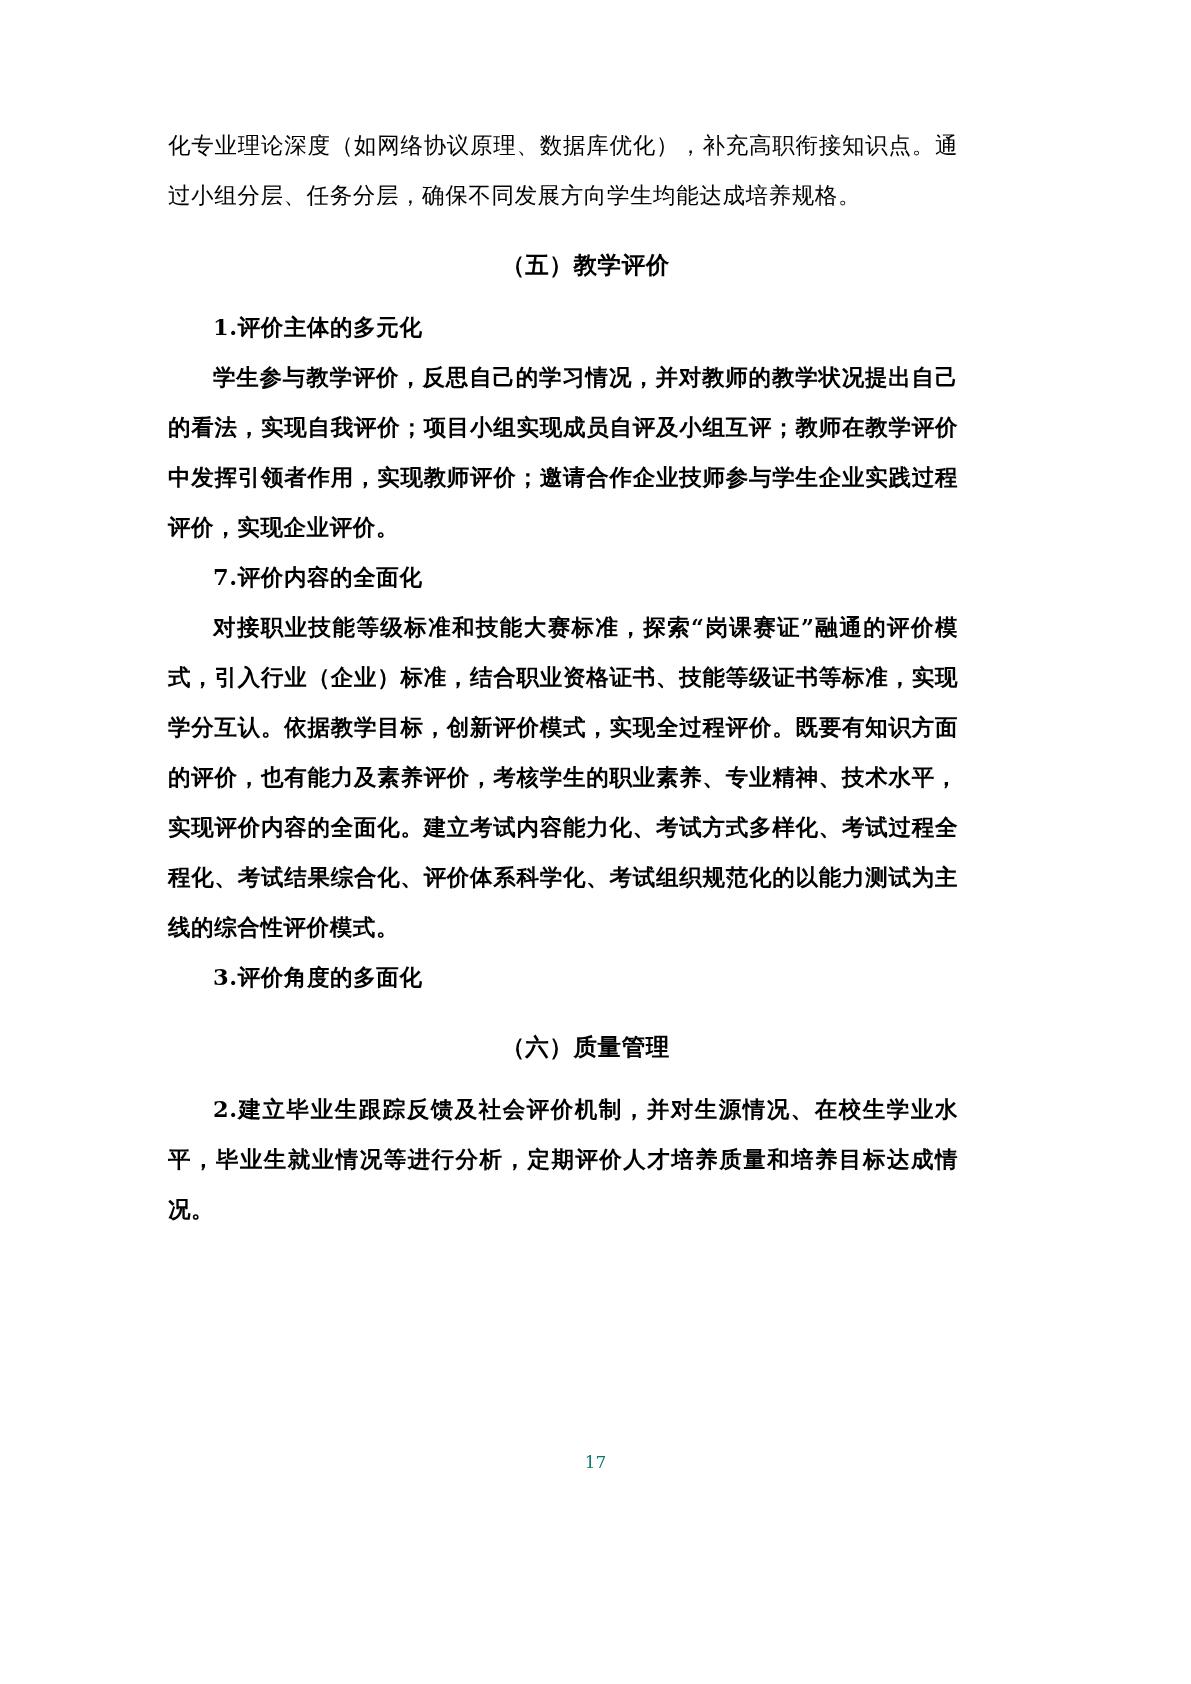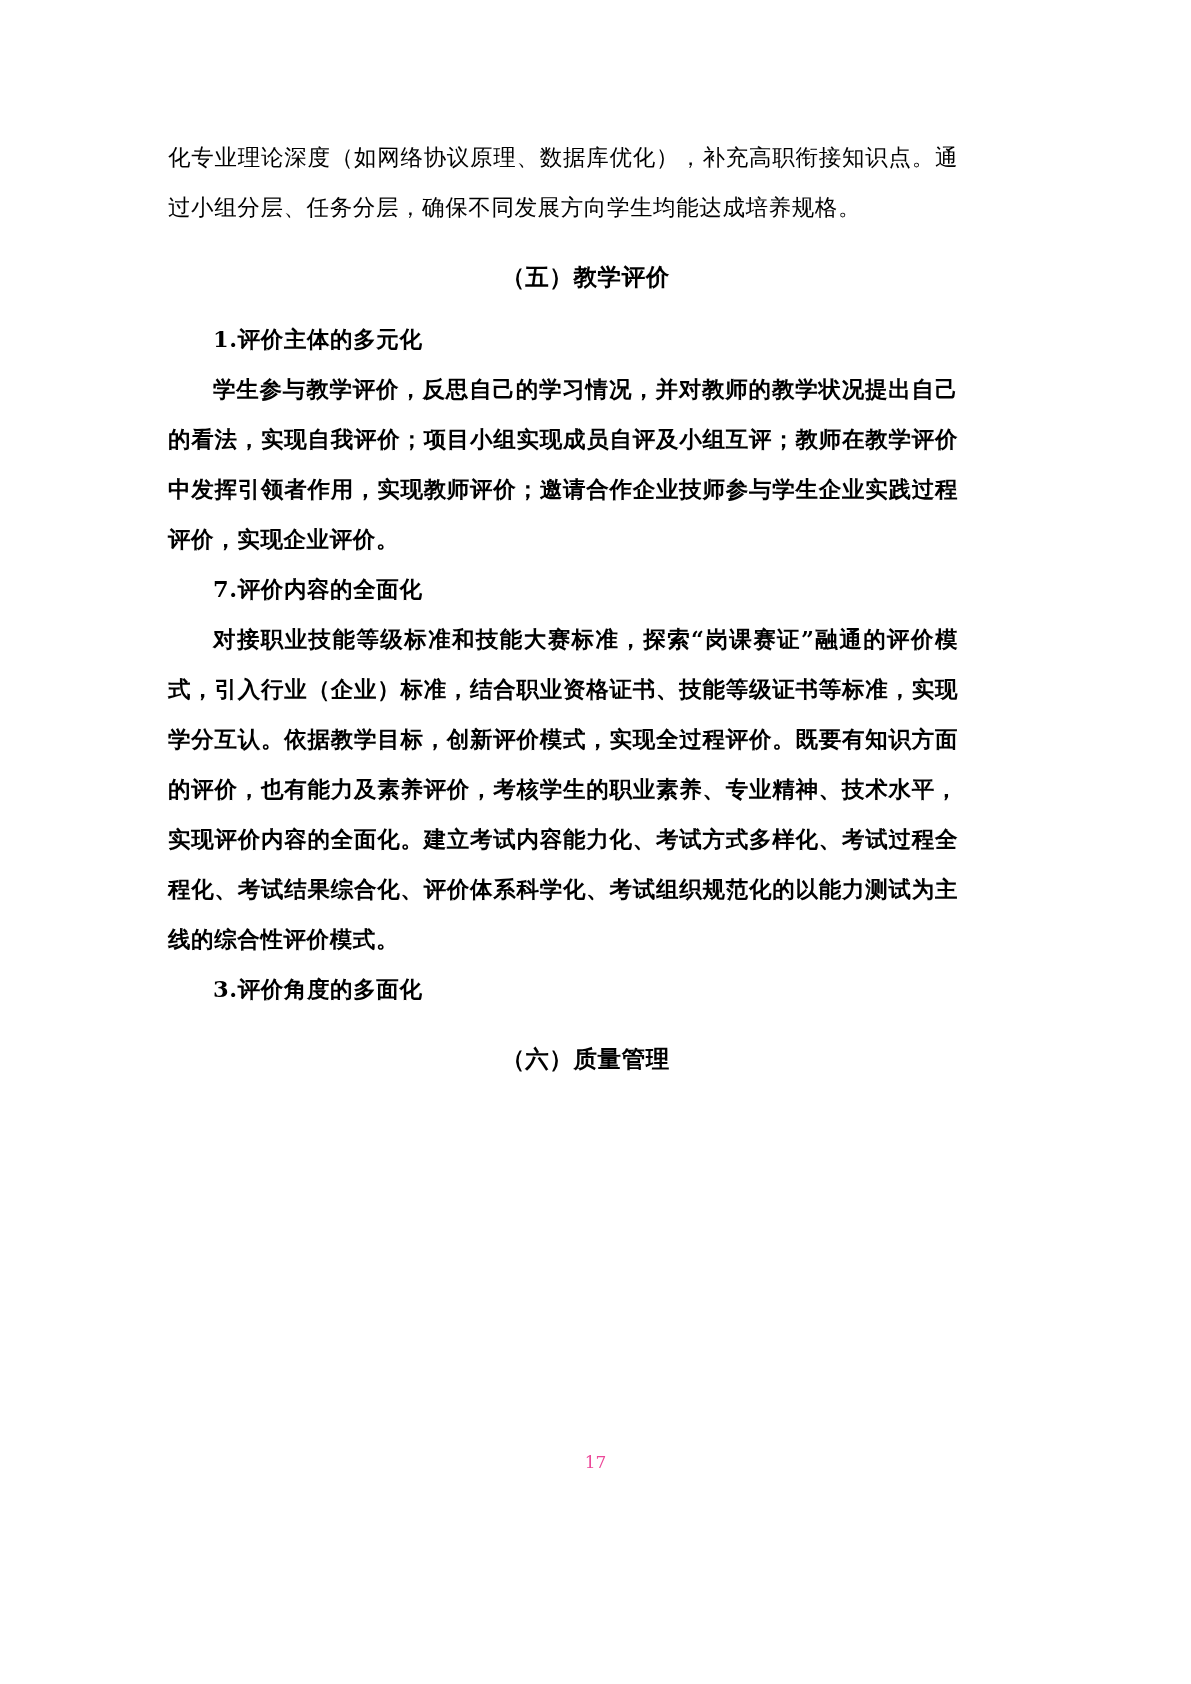--- a/index.html
+++ b/index.html
@@ -14,21 +14,21 @@
     margin: 0 auto;
     background: #ffffff;
     box-sizing: border-box;
     font-family: "DejaVu Serif", "Liberation Serif", serif;
     color: #000000;
     overflow: hidden;
   }
   .content {
     position: absolute;
     left: 168px;
-    top: 132px;
+    top: 120px;
     width: 790px;
   }
   .para {
     font-size: 22.5px;
     line-height: 50px;
     letter-spacing: 0.6px;
     text-align: justify;
     text-justify: inter-ideograph;
     margin: 0;
     word-break: break-all;
@@ -49,21 +49,21 @@
   .spacer-sm { height: 12px; }
   .spacer-md { height: 20px; }
   .page-number {
     position: absolute;
     left: 0;
     right: 0;
     top: 1452px;
     text-align: center;
     font-size: 17px;
     font-family: "DejaVu Serif", "Liberation Serif", serif;
-    color: #ec4899;
+    color: #0f766e;
   }
 </style>
 </head>
 <body>
 
 <div class="page">
   <div class="content">
 
     <p class="para">化专业理论深度（如网络协议原理、数据库优化），补充高职衔接知识点。通过小组分层、任务分层，确保不同发展方向学生均能达成培养规格。</p>
 
@@ -76,17 +76,18 @@
 
     <p class="para indent">7.评价内容的全面化</p>
     <p class="para indent">对接职业技能等级标准和技能大赛标准，探索“岗课赛证”融通的评价模式，引入行业（企业）标准，结合职业资格证书、技能等级证书等标准，实现学分互认。依据教学目标，创新评价模式，实现全过程评价。既要有知识方面的评价，也有能力及素养评价，考核学生的职业素养、专业精神、技术水平，实现评价内容的全面化。建立考试内容能力化、考试方式多样化、考试过程全程化、考试结果综合化、评价体系科学化、考试组织规范化的以能力测试为主线的综合性评价模式。</p>
 
     <p class="para indent">3.评价角度的多面化</p>
 
     <div class="spacer-md"></div>
     <h2 class="heading">（六）质量管理</h2>
     <div class="spacer-sm"></div>
 
+    <p class="para indent">2.建立毕业生跟踪反馈及社会评价机制，并对生源情况、在校生学业水平，毕业生就业情况等进行分析，定期评价人才培养质量和培养目标达成情况。</p>
 
   </div>
 
   <div class="page-number">17</div>
 </div>
 
 </body></html>

